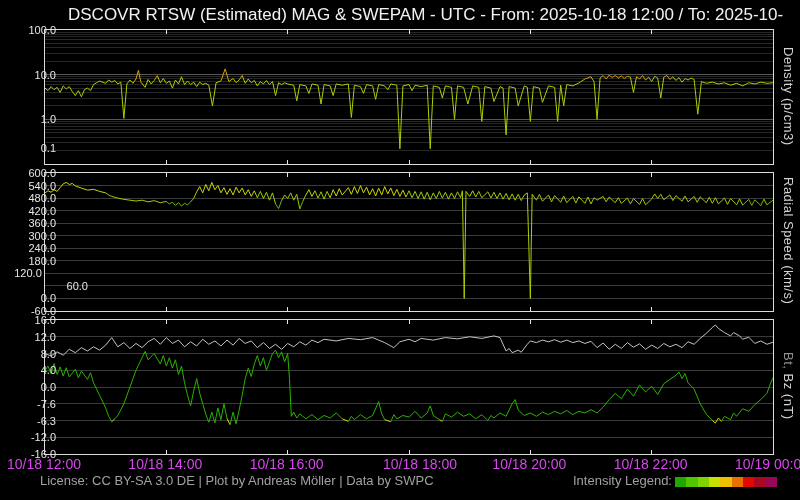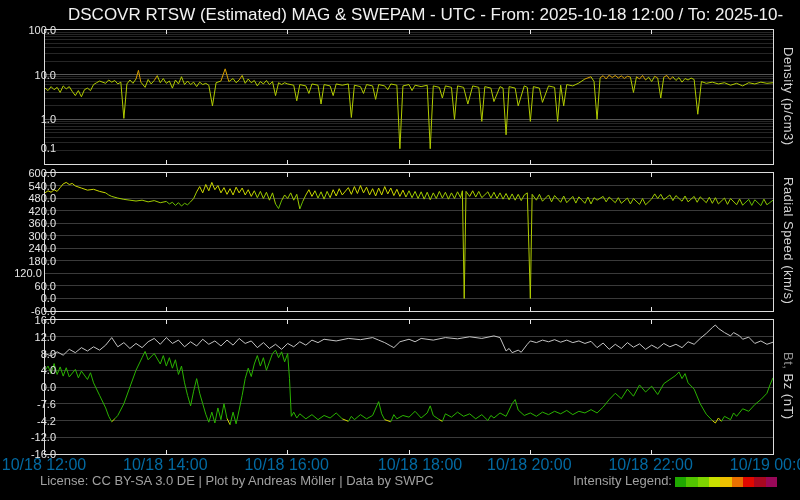--- a/index.html
+++ b/index.html
@@ -11,21 +11,21 @@
   #panel-0{top:29px;height:134px;}
   #panel-1{top:172px;height:138px;}
   #panel-2{top:319px;height:134px;}
   .ytick{position:absolute;left:0;width:56px;text-align:right;font-size:11px;color:#e6e6e6;
          transform:translateY(-50%);line-height:11px;white-space:nowrap;}
   .rlabel{position:absolute;left:776px;width:20px;color:#d4d4d4;font-size:13px;
           writing-mode:vertical-rl;text-align:center;white-space:nowrap;letter-spacing:.5px;}
   #rlabel-0{top:29px;height:134px;}
   #rlabel-1{top:172px;height:138px;}
   #rlabel-2{top:319px;height:134px;}
-  .xtick{position:absolute;top:456px;transform:translateX(-50%);font-size:16px;color:#0369a1;white-space:nowrap;}
+  .xtick{position:absolute;top:456px;transform:translateX(-50%);font-size:14px;color:#d946ef;white-space:nowrap;}
   #footer-license{position:absolute;left:40px;top:473px;font-size:13px;color:#a0a0a0;white-space:nowrap;}
   #legend-label{position:absolute;top:473px;right:128px;font-size:13px;color:#a0a0a0;white-space:nowrap;}
   #legend-bar{position:absolute;top:477px;left:675px;width:102px;height:10px;display:flex;}
   .swatch{flex:1;height:10px;}
   .bt-part{color:#8f8f8f;}
   .bz-part{color:#d4d4d4;}
 </style>
 </head>
 <body>
 
@@ -822,30 +822,30 @@
       <div class="ytick" style="top: 148px;">0.1</div>
       <div class="ytick" style="top: 173px;">600.0</div>
       <div class="ytick" style="top: 185.545px;">540.0</div>
       <div class="ytick" style="top: 198.091px;">480.0</div>
       <div class="ytick" style="top: 210.636px;">420.0</div>
       <div class="ytick" style="top: 223.182px;">360.0</div>
       <div class="ytick" style="top: 235.727px;">300.0</div>
       <div class="ytick" style="top: 248.273px;">240.0</div>
       <div class="ytick" style="top: 260.818px;">180.0</div>
       <div class="ytick" style="top: 273.364px; text-align: center;">120.0</div>
-      <div class="ytick" style="top: 285.909px;">60.0</div>
+      <div class="ytick" style="top: 285.909px; padding-left: 32px;">60.0</div>
       <div class="ytick" style="top: 298.455px;">0.0</div>
       <div class="ytick" style="top: 311px;">-60.0</div>
       <div class="ytick" style="top: 320px;">16.0</div>
       <div class="ytick" style="top: 336.75px;">12.0</div>
       <div class="ytick" style="top: 353.5px;">8.0</div>
       <div class="ytick" style="top: 370.25px;">4.0</div>
       <div class="ytick" style="top: 387px;">0.0</div>
       <div class="ytick" style="top: 403.75px;">-7.6</div>
-      <div class="ytick" style="top: 420.5px;">-4.2</div>
+      <div class="ytick" style="top: 420.5px;">-6.3</div>
       <div class="ytick" style="top: 437.25px;">-12.0</div>
       <div class="ytick" style="top: 454px;">-16.0</div>
     </div>
 
   <div class="rlabel" id="rlabel-0">Density (p/cm3)</div>
   <div class="rlabel" id="rlabel-1">Radial Speed (km/s)</div>
   <div class="rlabel" id="rlabel-2"><span class="bt-part">Bt, </span><span class="bz-part">Bz (nT)</span></div>
 
   <div id="xticks">
       <div class="xtick" style="left: 44px;">10/18 12:00</div>

